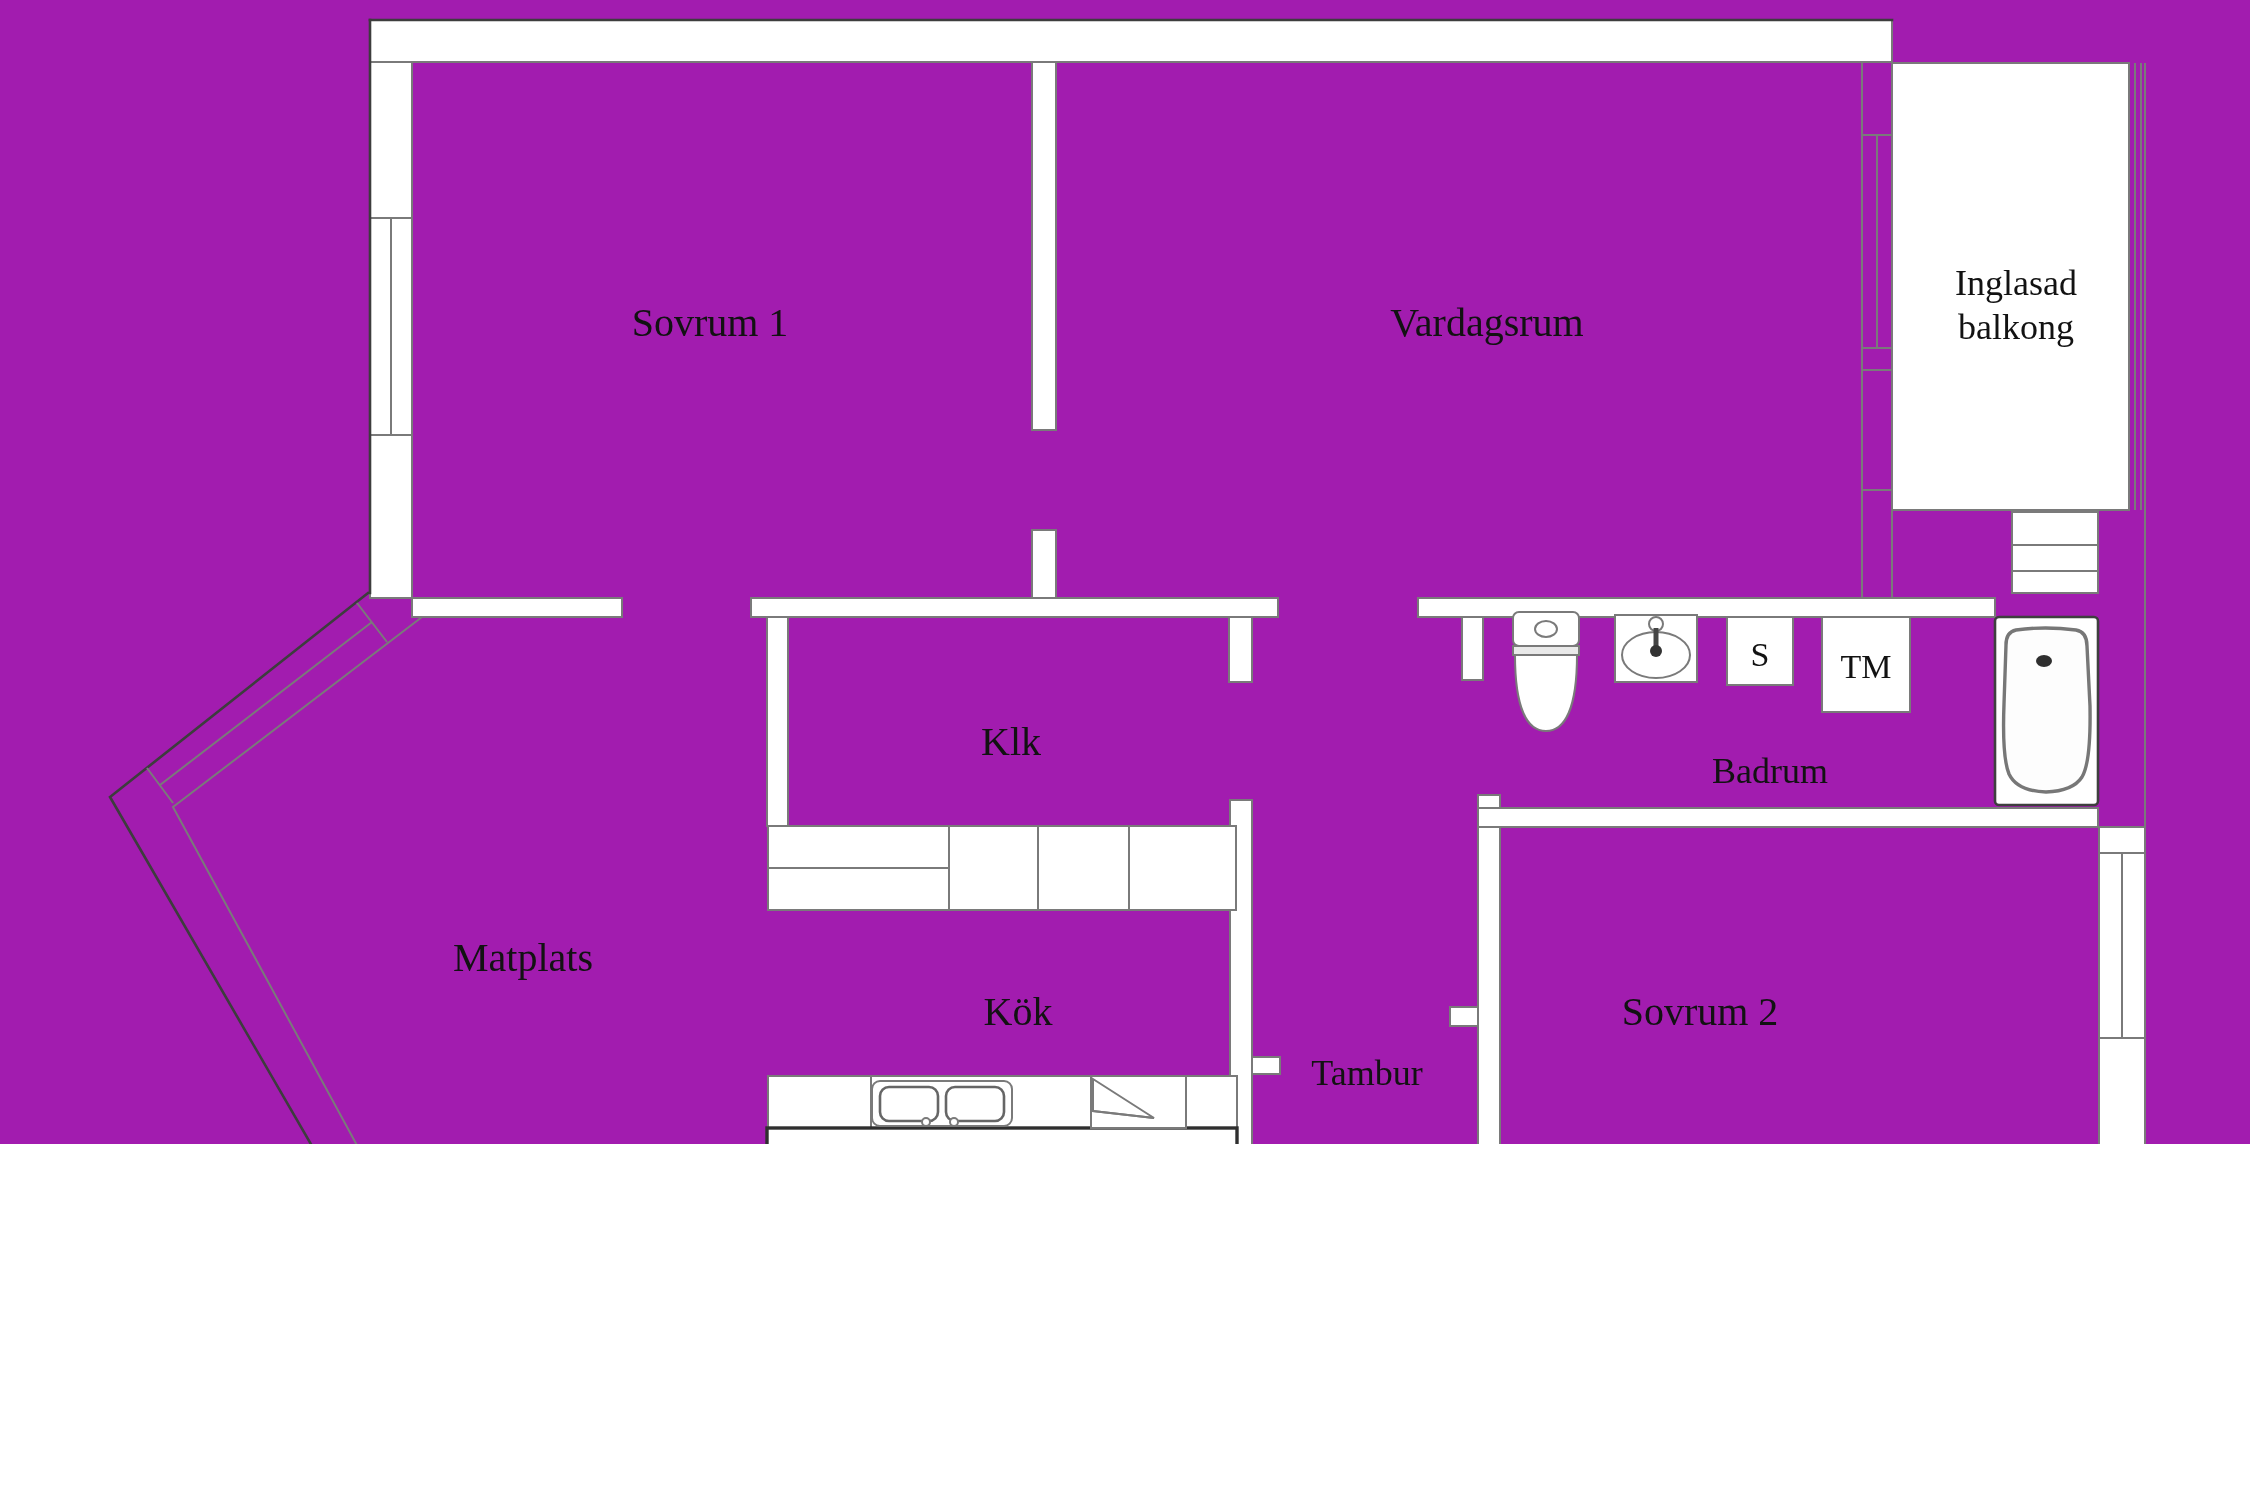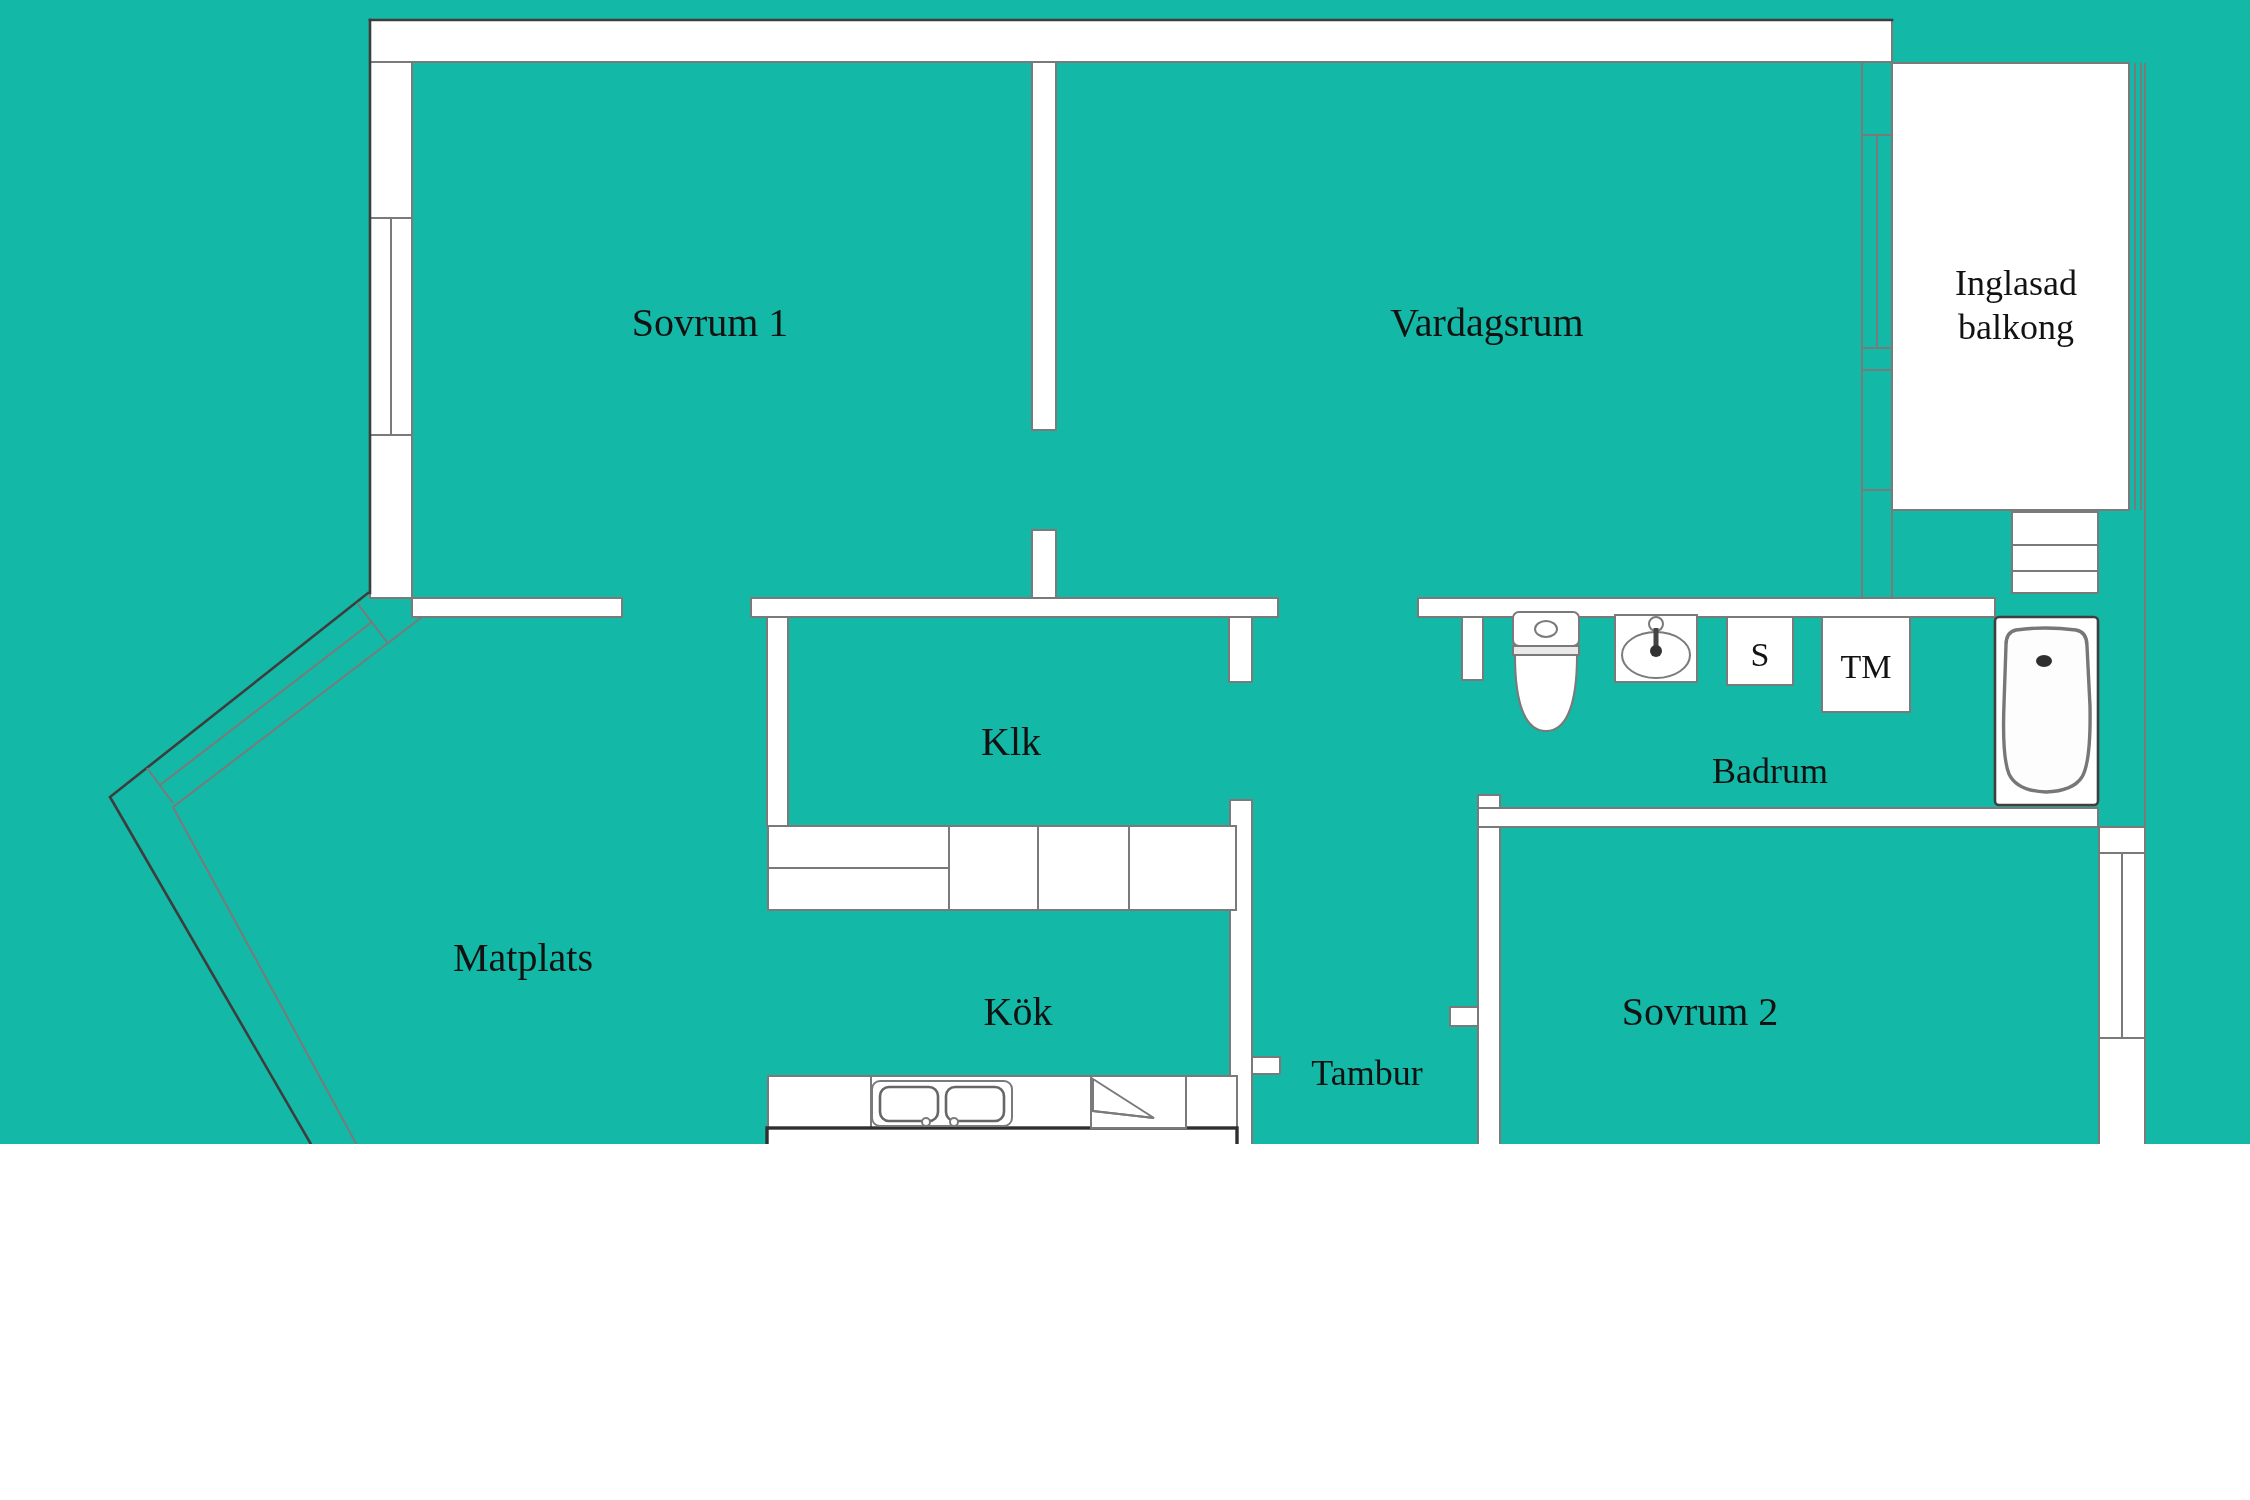--- a/index.html
+++ b/index.html
@@ -1,16 +1,16 @@
 <!DOCTYPE html>
 <html><head>
 <meta charset="utf-8">
 <style>
   html,body{margin:0;padding:0;background:#ffffff;}
-  .stage{position:relative;width:2250px;height:1144px;background:#14b8a6;overflow:hidden;}
+  .stage{position:relative;width:2250px;height:1144px;background:#a21caf;overflow:hidden;}
   svg{display:block;width:2250px;height:1500px;}
   .w{fill:#ffffff;stroke:#7a7a7a;stroke-width:2;}
   .wl{stroke:#7a7a7a;stroke-width:2;fill:none;}
   .dk{stroke:#3d3d3d;stroke-width:2.6;fill:none;stroke-linecap:square;}
   .fx{fill:#ffffff;stroke:#7a7a7a;stroke-width:2;}
   .fx2{fill:#ffffff;stroke:#666666;stroke-width:2.6;}
   .thick{fill:#ffffff;stroke:#2f2f2f;stroke-width:3.4;}
   .room-label{font-family:"Liberation Serif","DejaVu Serif",serif;fill:#121212;text-anchor:middle;}
   .f38{font-size:40px;}
   .f34{font-size:36px;}

